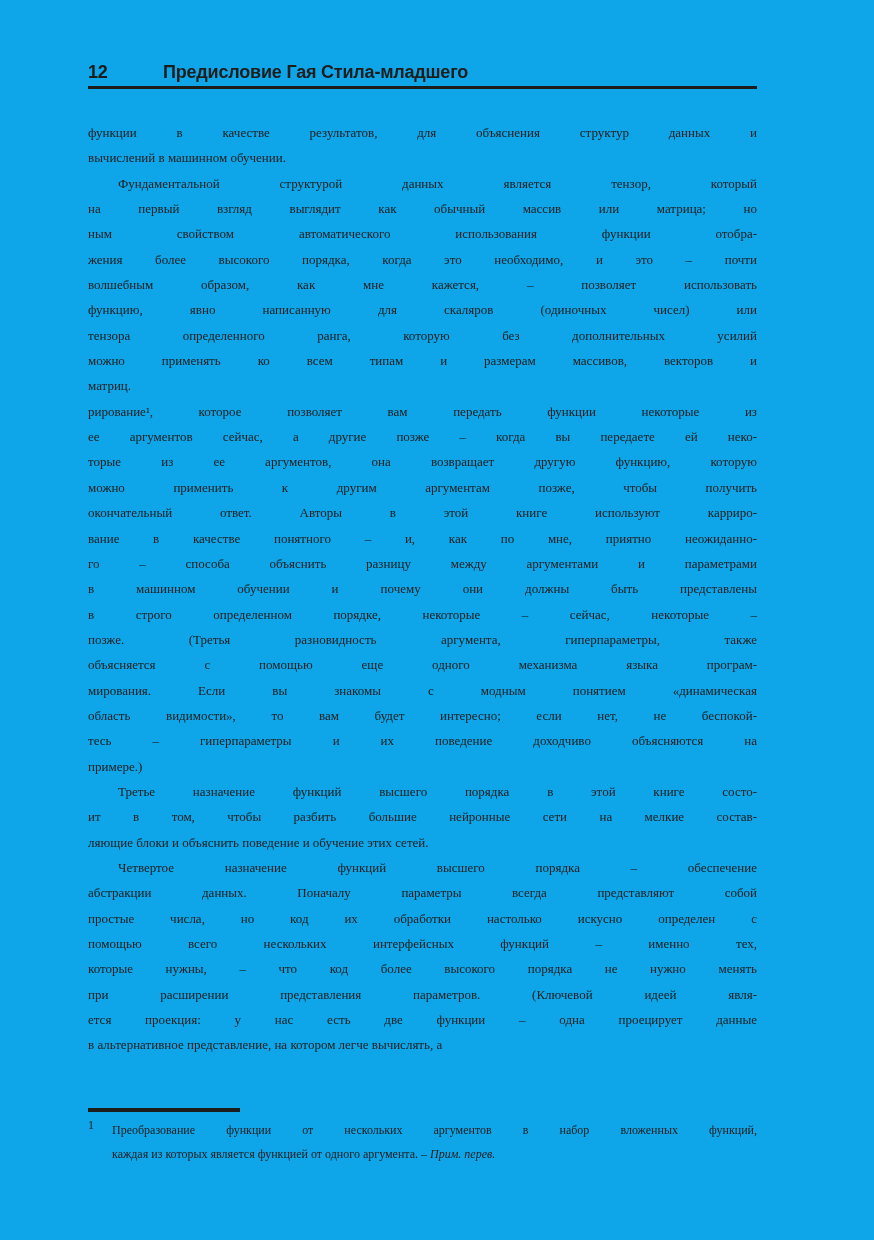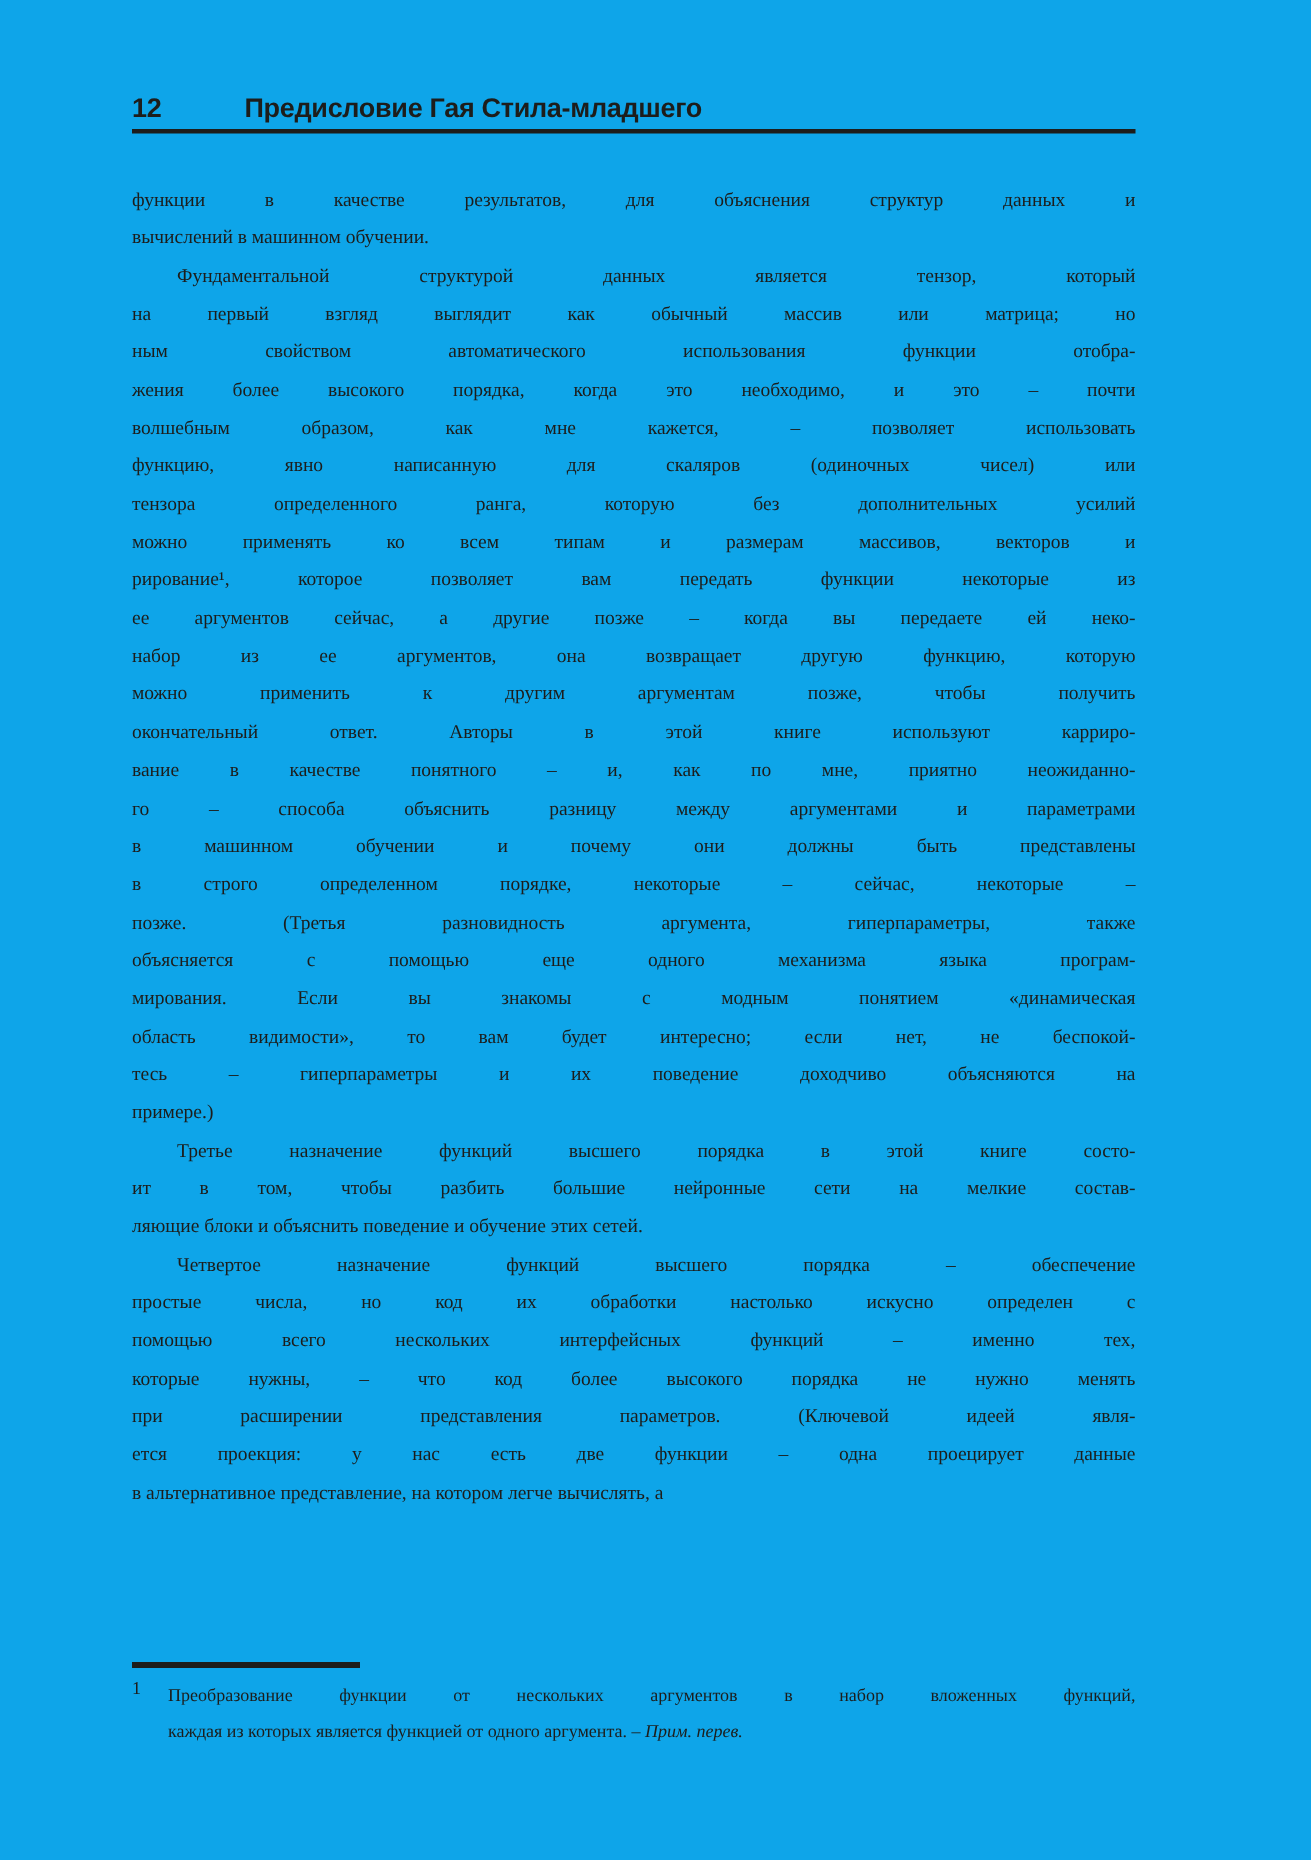--- a/index.html
+++ b/index.html
@@ -108,39 +108,41 @@
       <div class="line">функции в качестве результатов, для объяснения структур данных и</div>
       <div class="line last">вычислений в машинном обучении.</div>
       <div class="line indent">Фундаментальной структурой данных является тензор, который</div>
       <div class="line">на первый взгляд выглядит как обычный массив или матрица; но</div>
       <div class="line">ным свойством автоматического использования функции отобра-</div>
       <div class="line">жения более высокого порядка, когда это необходимо, и это – почти</div>
       <div class="line">волшебным образом, как мне кажется, – позволяет использовать</div>
       <div class="line">функцию, явно написанную для скаляров (одиночных чисел) или</div>
       <div class="line">тензора определенного ранга, которую без дополнительных усилий</div>
       <div class="line">можно применять ко всем типам и размерам массивов, векторов и</div>
+      <div class="line last">матриц.</div>
       <div class="line">рирование¹, которое позволяет вам передать функции некоторые из</div>
       <div class="line">ее аргументов сейчас, а другие позже – когда вы передаете ей неко-</div>
-      <div class="line">набор из ее аргументов, она возвращает другую функцию, которую</div>
+      <div class="line">торые из ее аргументов, она возвращает другую функцию, которую</div>
       <div class="line">можно применить к другим аргументам позже, чтобы получить</div>
       <div class="line">окончательный ответ. Авторы в этой книге используют карриро-</div>
       <div class="line">вание в качестве понятного – и, как по мне, приятно неожиданно-</div>
       <div class="line">го – способа объяснить разницу между аргументами и параметрами</div>
       <div class="line">в машинном обучении и почему они должны быть представлены</div>
       <div class="line">в строго определенном порядке, некоторые – сейчас, некоторые –</div>
       <div class="line">позже. (Третья разновидность аргумента, гиперпараметры, также</div>
       <div class="line">объясняется с помощью еще одного механизма языка програм-</div>
       <div class="line">мирования. Если вы знакомы с модным понятием «динамическая</div>
       <div class="line">область видимости», то вам будет интересно; если нет, не беспокой-</div>
       <div class="line">тесь – гиперпараметры и их поведение доходчиво объясняются на</div>
       <div class="line last">примере.)</div>
       <div class="line indent">Третье назначение функций высшего порядка в этой книге состо-</div>
       <div class="line">ит в том, чтобы разбить большие нейронные сети на мелкие состав-</div>
       <div class="line last">ляющие блоки и объяснить поведение и обучение этих сетей.</div>
       <div class="line indent">Четвертое назначение функций высшего порядка – обеспечение</div>
+      <div class="line">абстракции данных. Поначалу параметры всегда представляют собой</div>
       <div class="line">простые числа, но код их обработки настолько искусно определен с</div>
       <div class="line">помощью всего нескольких интерфейсных функций – именно тех,</div>
       <div class="line">которые нужны, – что код более высокого порядка не нужно менять</div>
       <div class="line">при расширении представления параметров. (Ключевой идеей явля-</div>
       <div class="line">ется проекция: у нас есть две функции – одна проецирует данные</div>
       <div class="line last">в альтернативное представление, на котором легче вычислять, а</div>
     </div>
 
   <div class="footnote-rule"></div>
   <div class="footnote">

